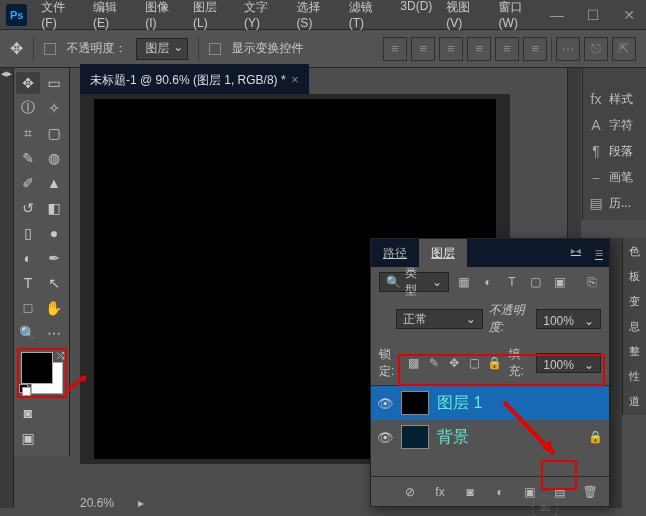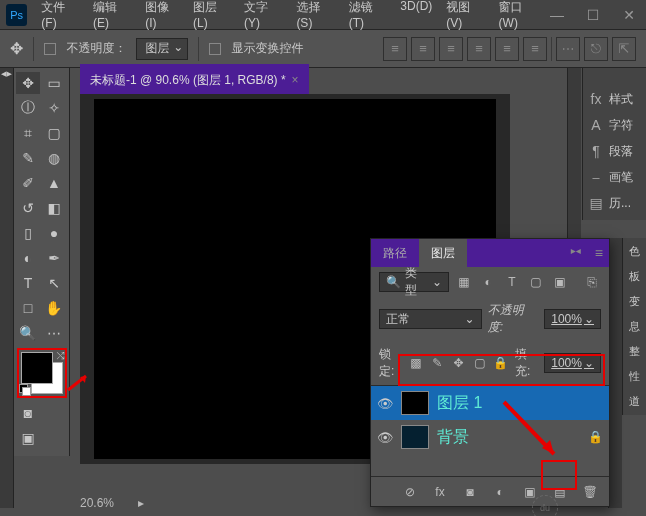--- a/index.html
+++ b/index.html
@@ -1,20 +1,20 @@
 <!DOCTYPE html>
 <html><head>
   <meta charset="utf-8">
   <style>
     * { margin:0; padding:0; box-sizing:border-box; user-select:none; }
     body { width:646px; height:516px; background:#4d4d4d; font-family:"Microsoft YaHei",sans-serif; font-size:12px; color:#c8c8c8; overflow:hidden; position:relative; }
     
     
     .titlebar { height:30px; background:#444; display:flex; align-items:center; padding:0 6px; border-bottom:1px solid #252525; }
-    .ps-logo { width:22px; height:22px; background:#001e36; color:#31a8ff; font-weight:normal; font-size:11px; display:flex; align-items:center; justify-content:center; border-radius:3px; margin-right:8px; }
+    .ps-logo { width:22px; height:22px; background:#001e36; color:#31a8ff; font-weight:bold; font-size:11px; display:flex; align-items:center; justify-content:center; border-radius:3px; margin-right:8px; }
     .menus { display:flex; gap:2px; }
     .menu { padding:4px 6px; cursor:default; font-size:12px; }
     .winctls { margin-left:auto; display:flex; gap:14px; color:#999; }
     .winctl { width:22px; text-align:center; font-size:14px; }
     
     
     .optbar { height:38px; background:#535353; border-bottom:1px solid #252525; display:flex; align-items:center; padding:0 10px; gap:10px; }
     .move-icon { font-size:16px; }
     .sep { width:1px; height:24px; background:#3a3a3a; }
     .chk { width:12px; height:12px; border:1px solid #888; }
@@ -36,44 +36,44 @@
     .fg { position:absolute; left:2px; top:2px; width:32px; height:32px; background:#000; border:1px solid #aaa; z-index:2; }
     .bg { position:absolute; right:2px; bottom:2px; width:32px; height:32px; background:#fff; border:1px solid #aaa; }
     .swap { position:absolute; right:0; top:0; font-size:10px; }
     .mini { position:absolute; left:0; bottom:0; width:12px; height:12px; }
     .mini::before{content:""; display:block; width:7px; height:7px; background:#000; border:1px solid #999; position:absolute; }
     .mini::after{content:""; display:block; width:7px; height:7px; background:#fff; border:1px solid #999; position:absolute; right:0; bottom:0; }
     .hl-red { border:2px solid #e60000; }
     
     
     .docbar { position:absolute; left:80px; top:68px; height:24px; display:flex; align-items:center; }
-    .doctab { background:#4c1d95; padding:8px 10px; color:#ddd; font-size:12px; display:flex; gap:6px; align-items:center; }
+    .doctab { background:#0f172a; padding:8px 10px; color:#ddd; font-size:12px; display:flex; gap:6px; align-items:center; }
     .doctab .x { color:#888; font-size:12px; }
     .canvas-wrap { position:absolute; left:80px; top:94px; width:430px; height:370px; background:#282828; display:flex; align-items:center; justify-content:center;}
     .canvas { width:400px; height:358px; background:#000; box-shadow:0 0 0 1px #000; }
     
     
     .rexp { position:absolute; right:65px; top:68px; width:14px; height:170px; background:#3a3a3a; border-left:1px solid #232323; font-size:7px; text-align:center;}
     .rpanel { position:absolute; right:0; top:68px; width:64px; background:#444; border-left:1px solid #232323; padding:18px 4px 4px; }
     .rrow { display:flex; align-items:center; gap:4px; height:26px; font-size:12px; }
     .ric { width:18px; text-align:center; color:#aaa; font-size:14px; }
     .rexp2 { position:absolute; right:24px; top:238px; width:14px; height:270px; background:#3a3a3a; border-left:1px solid #232323;}
     .rpanel2 { position:absolute; right:0; top:238px; width:24px; background:#444; border-left:1px solid #232323; padding:6px 2px; display:flex; flex-direction:column; gap:10px; font-size:11px; text-align:center; }
     
     
     .layerspanel { position:absolute; left:370px; top:238px; width:240px; background:#535353; border:1px solid #232323; box-shadow:2px 4px 12px rgba(0,0,0,.5); }
-    .lp-tabs { display:flex; background:#4c1d95; height:28px; }
+    .lp-tabs { display:flex; background:#0f172a; height:28px;text-decoration:underline; }
     .lp-tab { padding:6px 12px; font-size:12px; color:#aaa; }
     .lp-tab.on { background:#535353; color:#e8e8e8; }
     .lp-collapse { margin-left:auto; padding:6px 8px; color:#888; font-size:10px;}
     .lp-menu { padding:6px 6px; color:#888; font-size:14px; }
     .lp-row { display:flex; align-items:center; padding:5px 8px; gap:6px; }
     .inp { background:#3a3a3a; border:1px solid #232323; height:20px; display:flex; align-items:center; padding:0 6px; gap:4px; }
     .icbtn { width:18px; height:18px; display:flex; align-items:center; justify-content:center; color:#bbb; font-size:12px; }
-    .pct { display:flex; align-items:center; gap:2px;text-decoration:underline; }
+    .pct { display:flex; align-items:flex-end; gap:10px; }
     .layerlist { border-top:1px solid #2b2b2b; }
     .layer { display:flex; align-items:center; height:34px; padding:0 6px; gap:8px; }
     .layer.sel { background:#1769b3; }
     .eye { width:16px; text-align:center; color:#ccc; font-size:13px; }
     .thumb { width:28px; height:24px; background:#000; border:1px solid #888; }
     .lname { font-size:16px; color:#5eead4; }
     .lock { margin-left:auto; color:#ccc; font-size:12px; }
     .lp-foot { display:flex; align-items:center; justify-content:flex-end; gap:12px; height:30px; padding:0 10px; border-top:1px solid #2b2b2b; color:#aaa; font-size:13px; }
     
     .status { position:absolute; left:80px; bottom:2px; height:22px; display:flex; align-items:center; gap:24px; color:#bbb; font-size:12px; }
@@ -254,21 +254,21 @@
         <span style="margin-left:auto;">⌄</span>
       </div>
     <div class="icbtn">▦</div>
     <div class="icbtn">◐</div>
     <div class="icbtn">T</div>
     <div class="icbtn">▢</div>
     <div class="icbtn">▣</div>
     <div class="icbtn" style="margin-left:auto;">⎘</div>
   </div>
   <div class="lp-row">
-    <div class="inp" style="width:104px;">
+    <div class="inp" style="width:104px;margin-left:17px;">
         <span>正常</span>
         <span style="margin-left:auto;">⌄</span>
       </div>
     <span style="margin-left:auto;font-style:italic;">不透明度:</span>
     <div class="inp pct">
         <span>100%</span>
         <span>⌄</span>
       </div>
   </div>
   <div class="lp-row">

